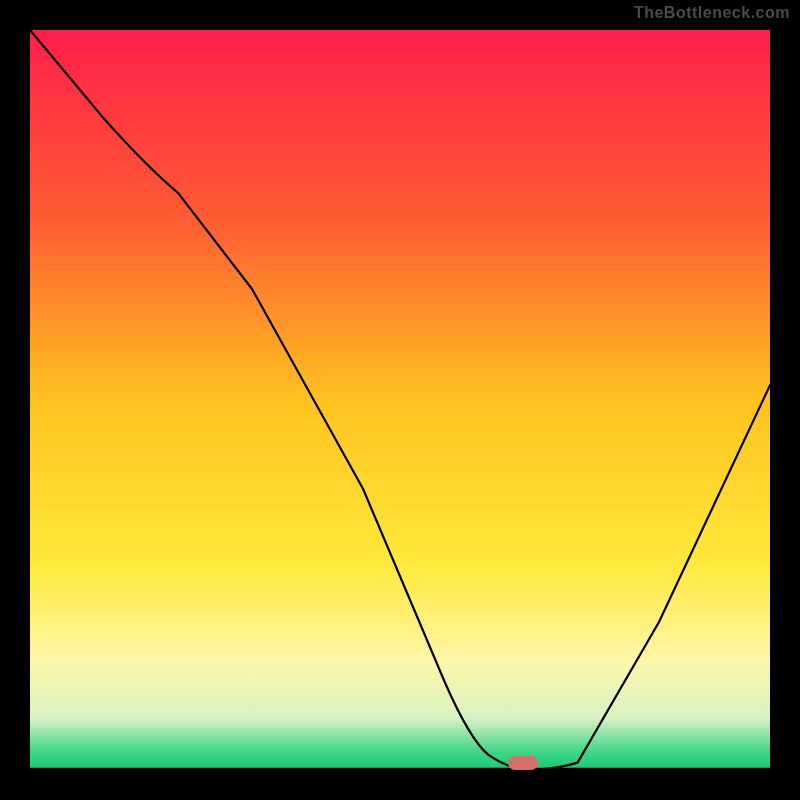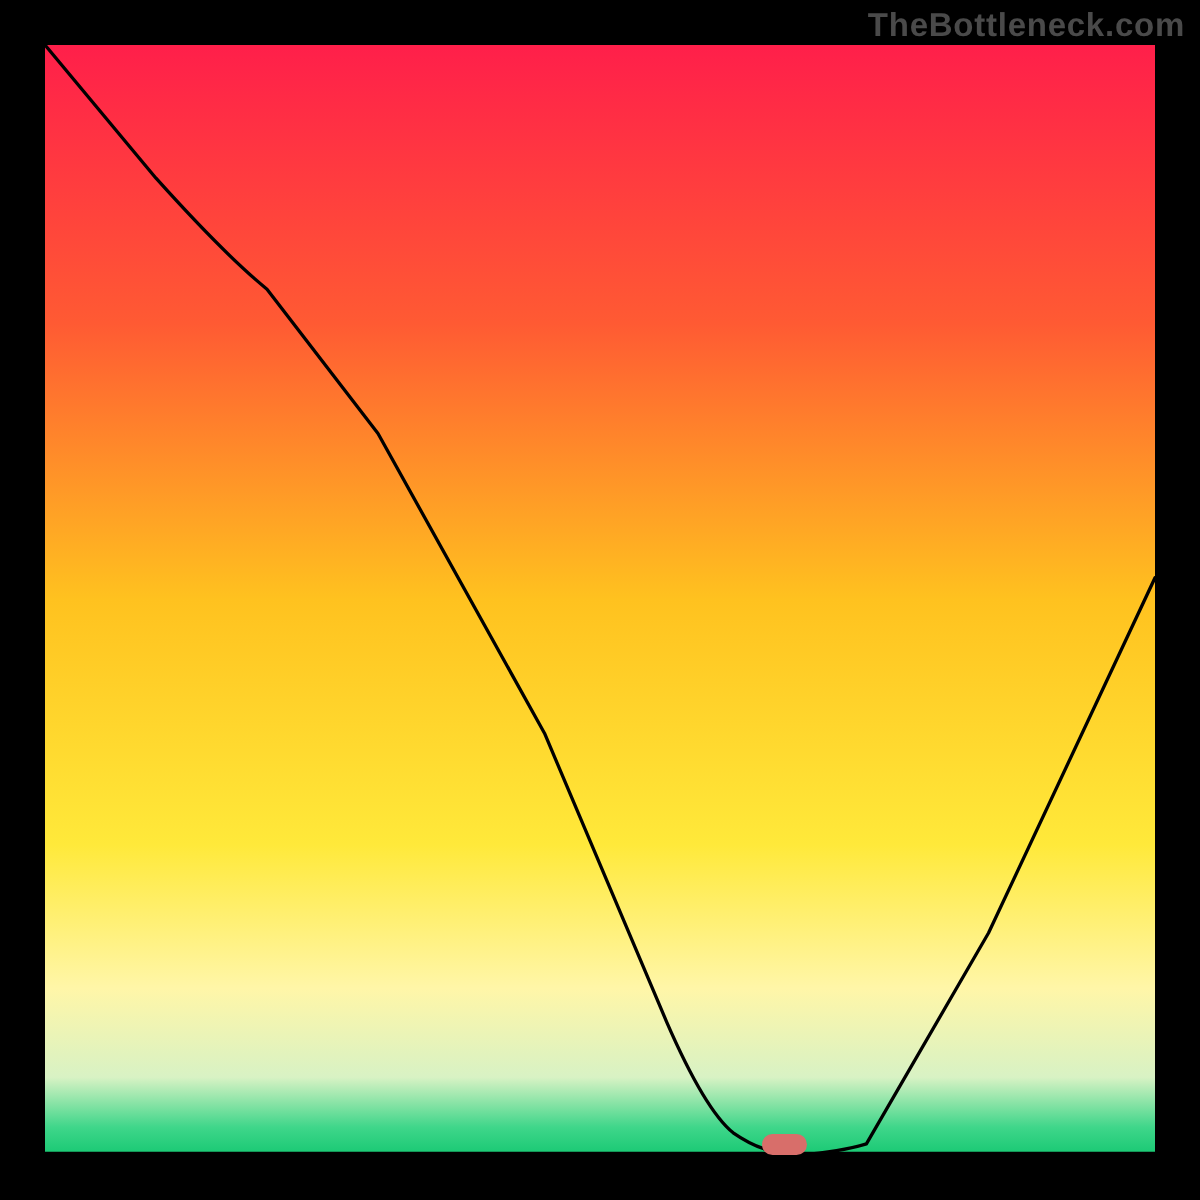--- a/index.html
+++ b/index.html
@@ -15,21 +15,21 @@
     position: relative;
     width: 800px;
     height: 800px;
     background: #000;
   }
   .watermark {
     position: absolute;
     top: 4px;
     right: 10px;
     color: #4a4a4a;
-    font-size: 22px;
+    font-size: 16px;
     font-weight: 600;
     letter-spacing: 0.5px;
     z-index: 20;
   }
   .plot {
     position: absolute;
     left: 30px;
     top: 30px;
     width: 740px;
     height: 740px;

